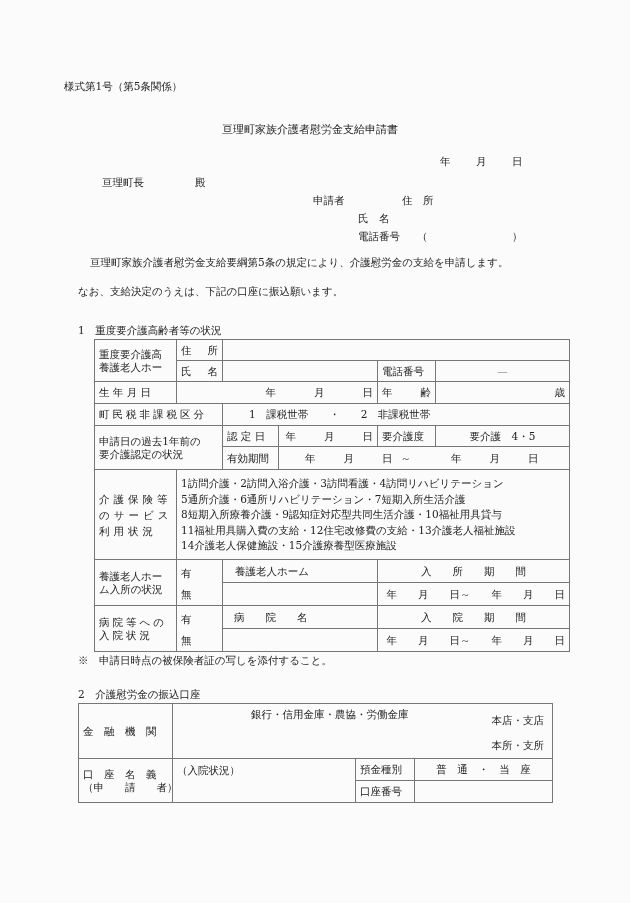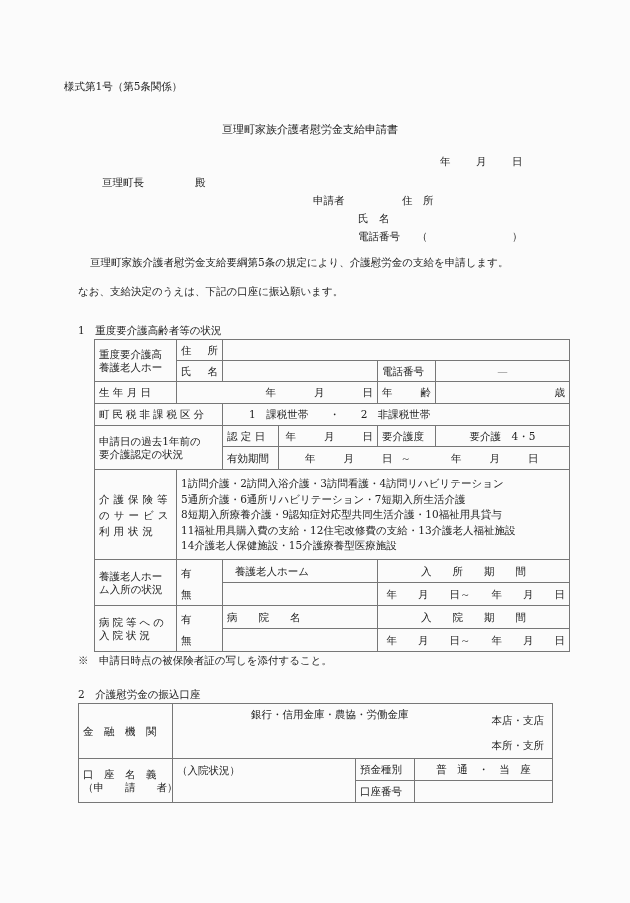--- a/index.html
+++ b/index.html
@@ -170,21 +170,21 @@
   </tr>
   <tr style="height:21px">
     <td rowspan="2" style="letter-spacing:3px">
           <div>病院等への</div>
           <div>入院状況</div>
         </td>
     <td rowspan="2" style="vertical-align:top;padding-top:3px;line-height:21px">
           <div>有</div>
           <div>無</div>
         </td>
-    <td colspan="2" style="padding-left:4px">病　　院　　名</td>
+    <td colspan="2" style="padding-left:11px">病　　院　　名</td>
     <td colspan="2" class="c">入　　院　　期　　間</td>
   </tr>
   <tr style="height:21px">
     <td colspan="2"></td>
     <td colspan="2" class="r">年　　月　　日～　　年　　月　　日</td>
   </tr>
 </tbody>
   </table>
 
 <div class="abs" style="left:78px;top:654px;">※　申請日時点の被保険者証の写しを添付すること。</div>

